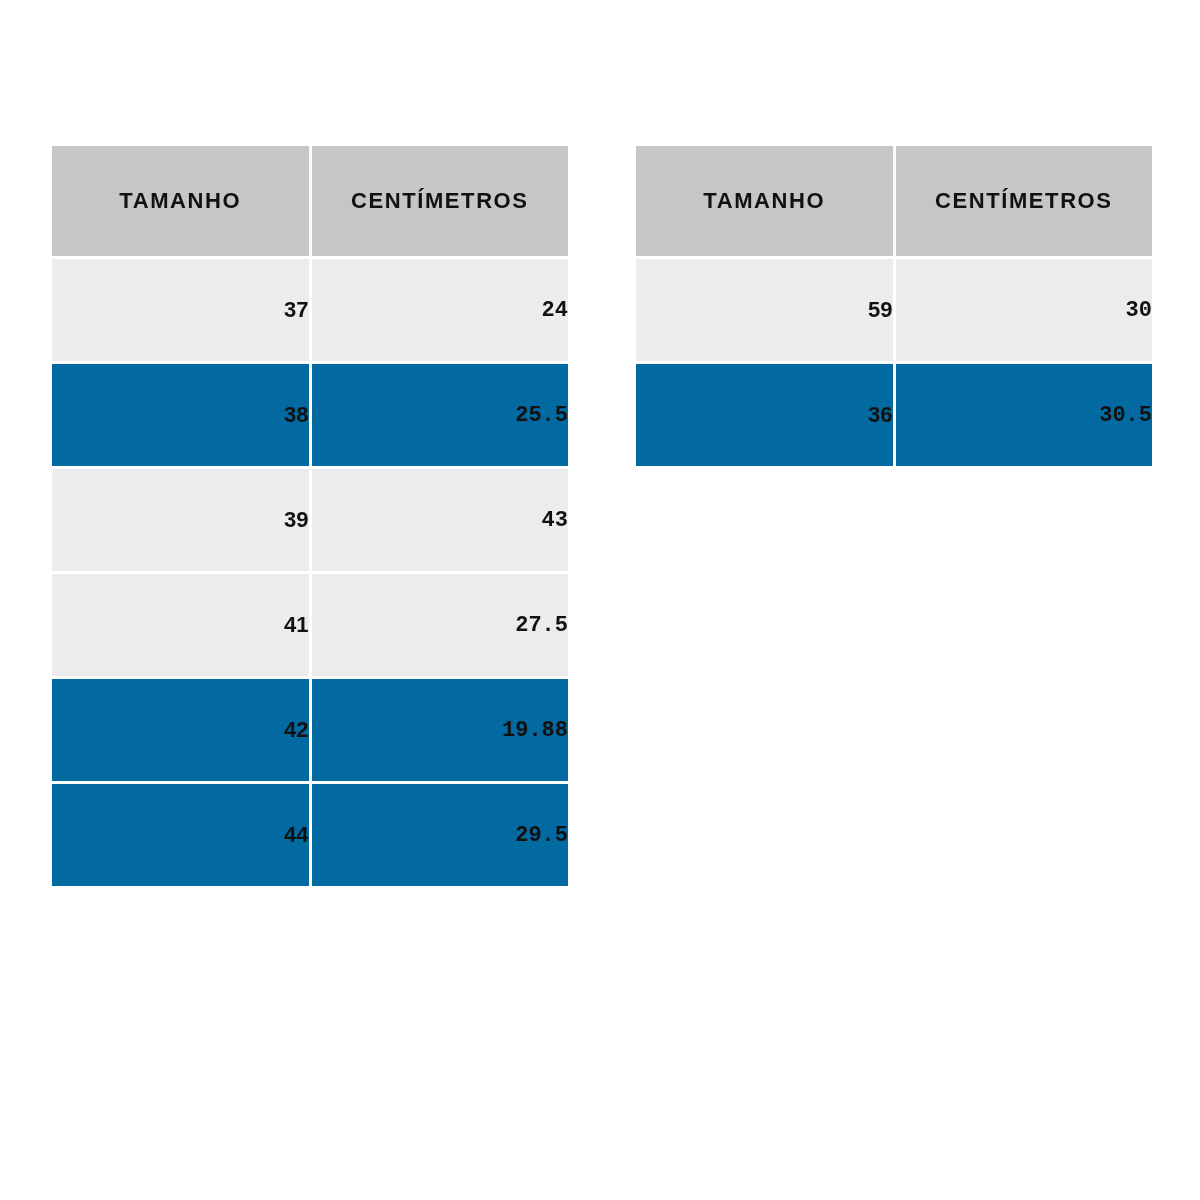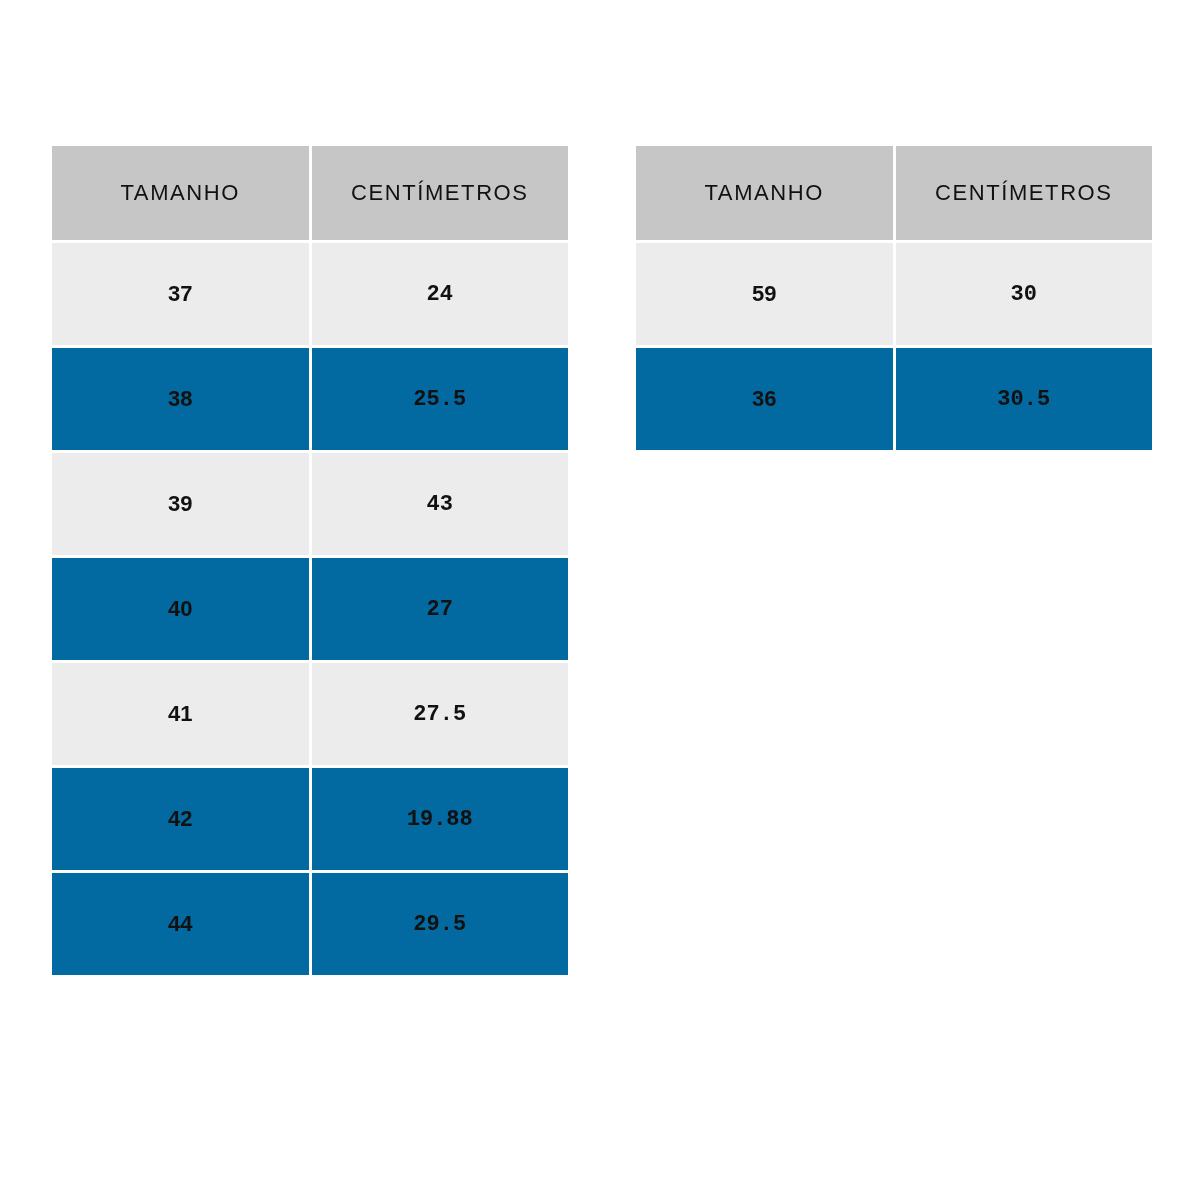--- a/index.html
+++ b/index.html
@@ -36,35 +36,35 @@
     top: 146px;
     width: 516px;
   }
   .size-table col.c1 { width: 50%; }
   .size-table col.c2 { width: 50%; }
   .size-table th {
     height: 94px;
     background: #c6c6c6;
     color: #111111;
     font-size: 22px;
-    font-weight: normal;
+    font-weight: bold;
     letter-spacing: 1.6px;
     text-align: center;
     vertical-align: middle;
     border-right: 3px solid #ffffff;
     border-bottom: 3px solid #ffffff;
-    padding: 0;
+    padding: 8px;
   }
   .size-table th:last-child { border-right: none; }
   .size-table td {
     height: 102px;
     font-size: 22px;
     font-weight: bold;
     color: #111111;
-    text-align: center;
+    text-align: right;
     vertical-align: middle;
     border-right: 3px solid #ffffff;
     border-bottom: 3px solid #ffffff;
     padding: 0;
   }
   .size-table td:last-child { border-right: none; font-family: Liberation Mono, monospace; }
   .size-table tr:last-child td { border-bottom: none; }
   .row-light td { background: #ececec; }
   .row-dark td { background: #0369a1; }
 </style>
@@ -89,24 +89,20 @@
         <td>37</td>
         <td>24</td>
       </tr>
       <tr class="row-dark">
         <td>38</td>
         <td>25.5</td>
       </tr>
       <tr class="row-light">
         <td>39</td>
         <td>43</td>
-      </tr>
-      <tr class="row-dark">
-        <td>40</td>
-        <td>27</td>
       </tr>
       <tr class="row-light">
         <td>41</td>
         <td>27.5</td>
       </tr>
       <tr class="row-dark">
         <td>42</td>
         <td>19.88</td>
       </tr>
       <tr class="row-dark">

